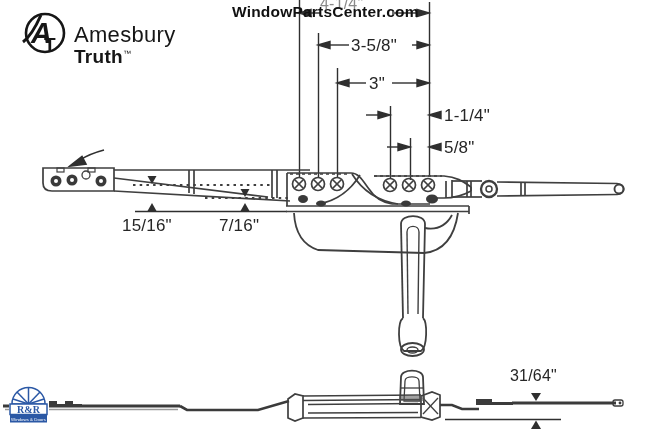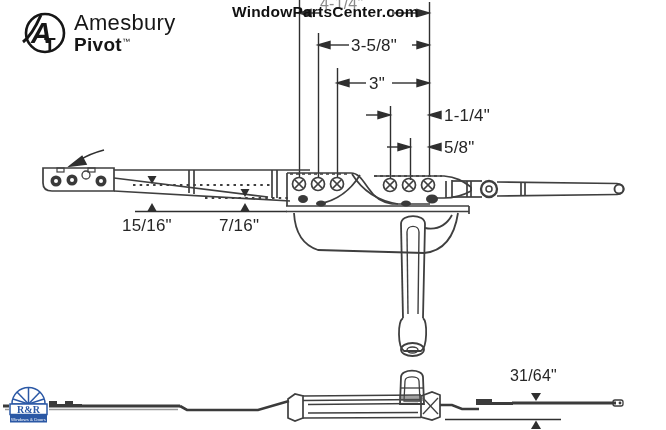--- a/index.html
+++ b/index.html
@@ -11,42 +11,42 @@
   .dim-label{
     position:absolute;color:#262626;font-size:17px;font-weight:400;
     white-space:nowrap;letter-spacing:0.2px;
   }
   .site-credit{
     position:absolute;left:232px;top:3px;font-size:15.5px;font-weight:700;
     color:#111;letter-spacing:0.2px;white-space:nowrap;z-index:6;
   }
   .dim-overall{left:320px;top:-5px;color:#8a8a8a;z-index:5;font-size:16px;}
   .at-logo{position:absolute;left:20px;top:6px;display:flex;z-index:4;}
-  .at-text{margin-left:4px;margin-top:6px;color:#161616;line-height:1;}
+  .at-text{margin-left:4px;margin-top:18px;color:#161616;line-height:1;}
   .at-brand-top{font-size:22px;font-weight:500;letter-spacing:0.3px;}
   .at-brand-bottom{font-size:19px;font-weight:800;margin-top:1px;letter-spacing:0.3px;}
   .at-tm{font-size:8px;vertical-align:super;font-weight:400;}
   .diagram-svg{position:absolute;left:0;top:0;z-index:1;}
   .rr-logo{position:absolute;left:9px;top:385px;z-index:5;}
 </style>
 </head>
 <body>
 
 <div class="stage">
 
   <div class="at-logo">
     <svg width="50" height="52" viewBox="0 0 50 52">
       <circle cx="25" cy="27" r="19" fill="none" stroke="#161616" stroke-width="2.6"></circle>
       <path d="M3,36 C11,30 17,18 21,9" fill="none" stroke="#161616" stroke-width="3"></path>
       <text x="11" y="37" font-family="Liberation Sans, sans-serif" font-size="29" font-style="italic" font-weight="900" fill="#161616">A</text>
       <text x="24" y="45" font-family="Liberation Sans, sans-serif" font-size="19" font-weight="800" fill="#161616">T</text>
     </svg>
     <div class="at-text">
       <div class="at-brand-top">Amesbury</div>
-      <div class="at-brand-bottom"><span>Pivot</span><span class="at-tm">™</span></div>
+      <div class="at-brand-bottom"><span>Truth</span><span class="at-tm">™</span></div>
     </div>
   </div>
 
   <div class="site-credit">WindowPartsCenter.com</div>
 
   <div class="dim-label dim-overall">4-1/4"</div>
   <div class="dim-label" style="left:351px;top:36px;">3-5/8"</div>
   <div class="dim-label" style="left:369px;top:74px;">3"</div>
   <div class="dim-label" style="left:444px;top:106px;">1-1/4"</div>
   <div class="dim-label" style="left:444px;top:138px;">5/8"</div>

